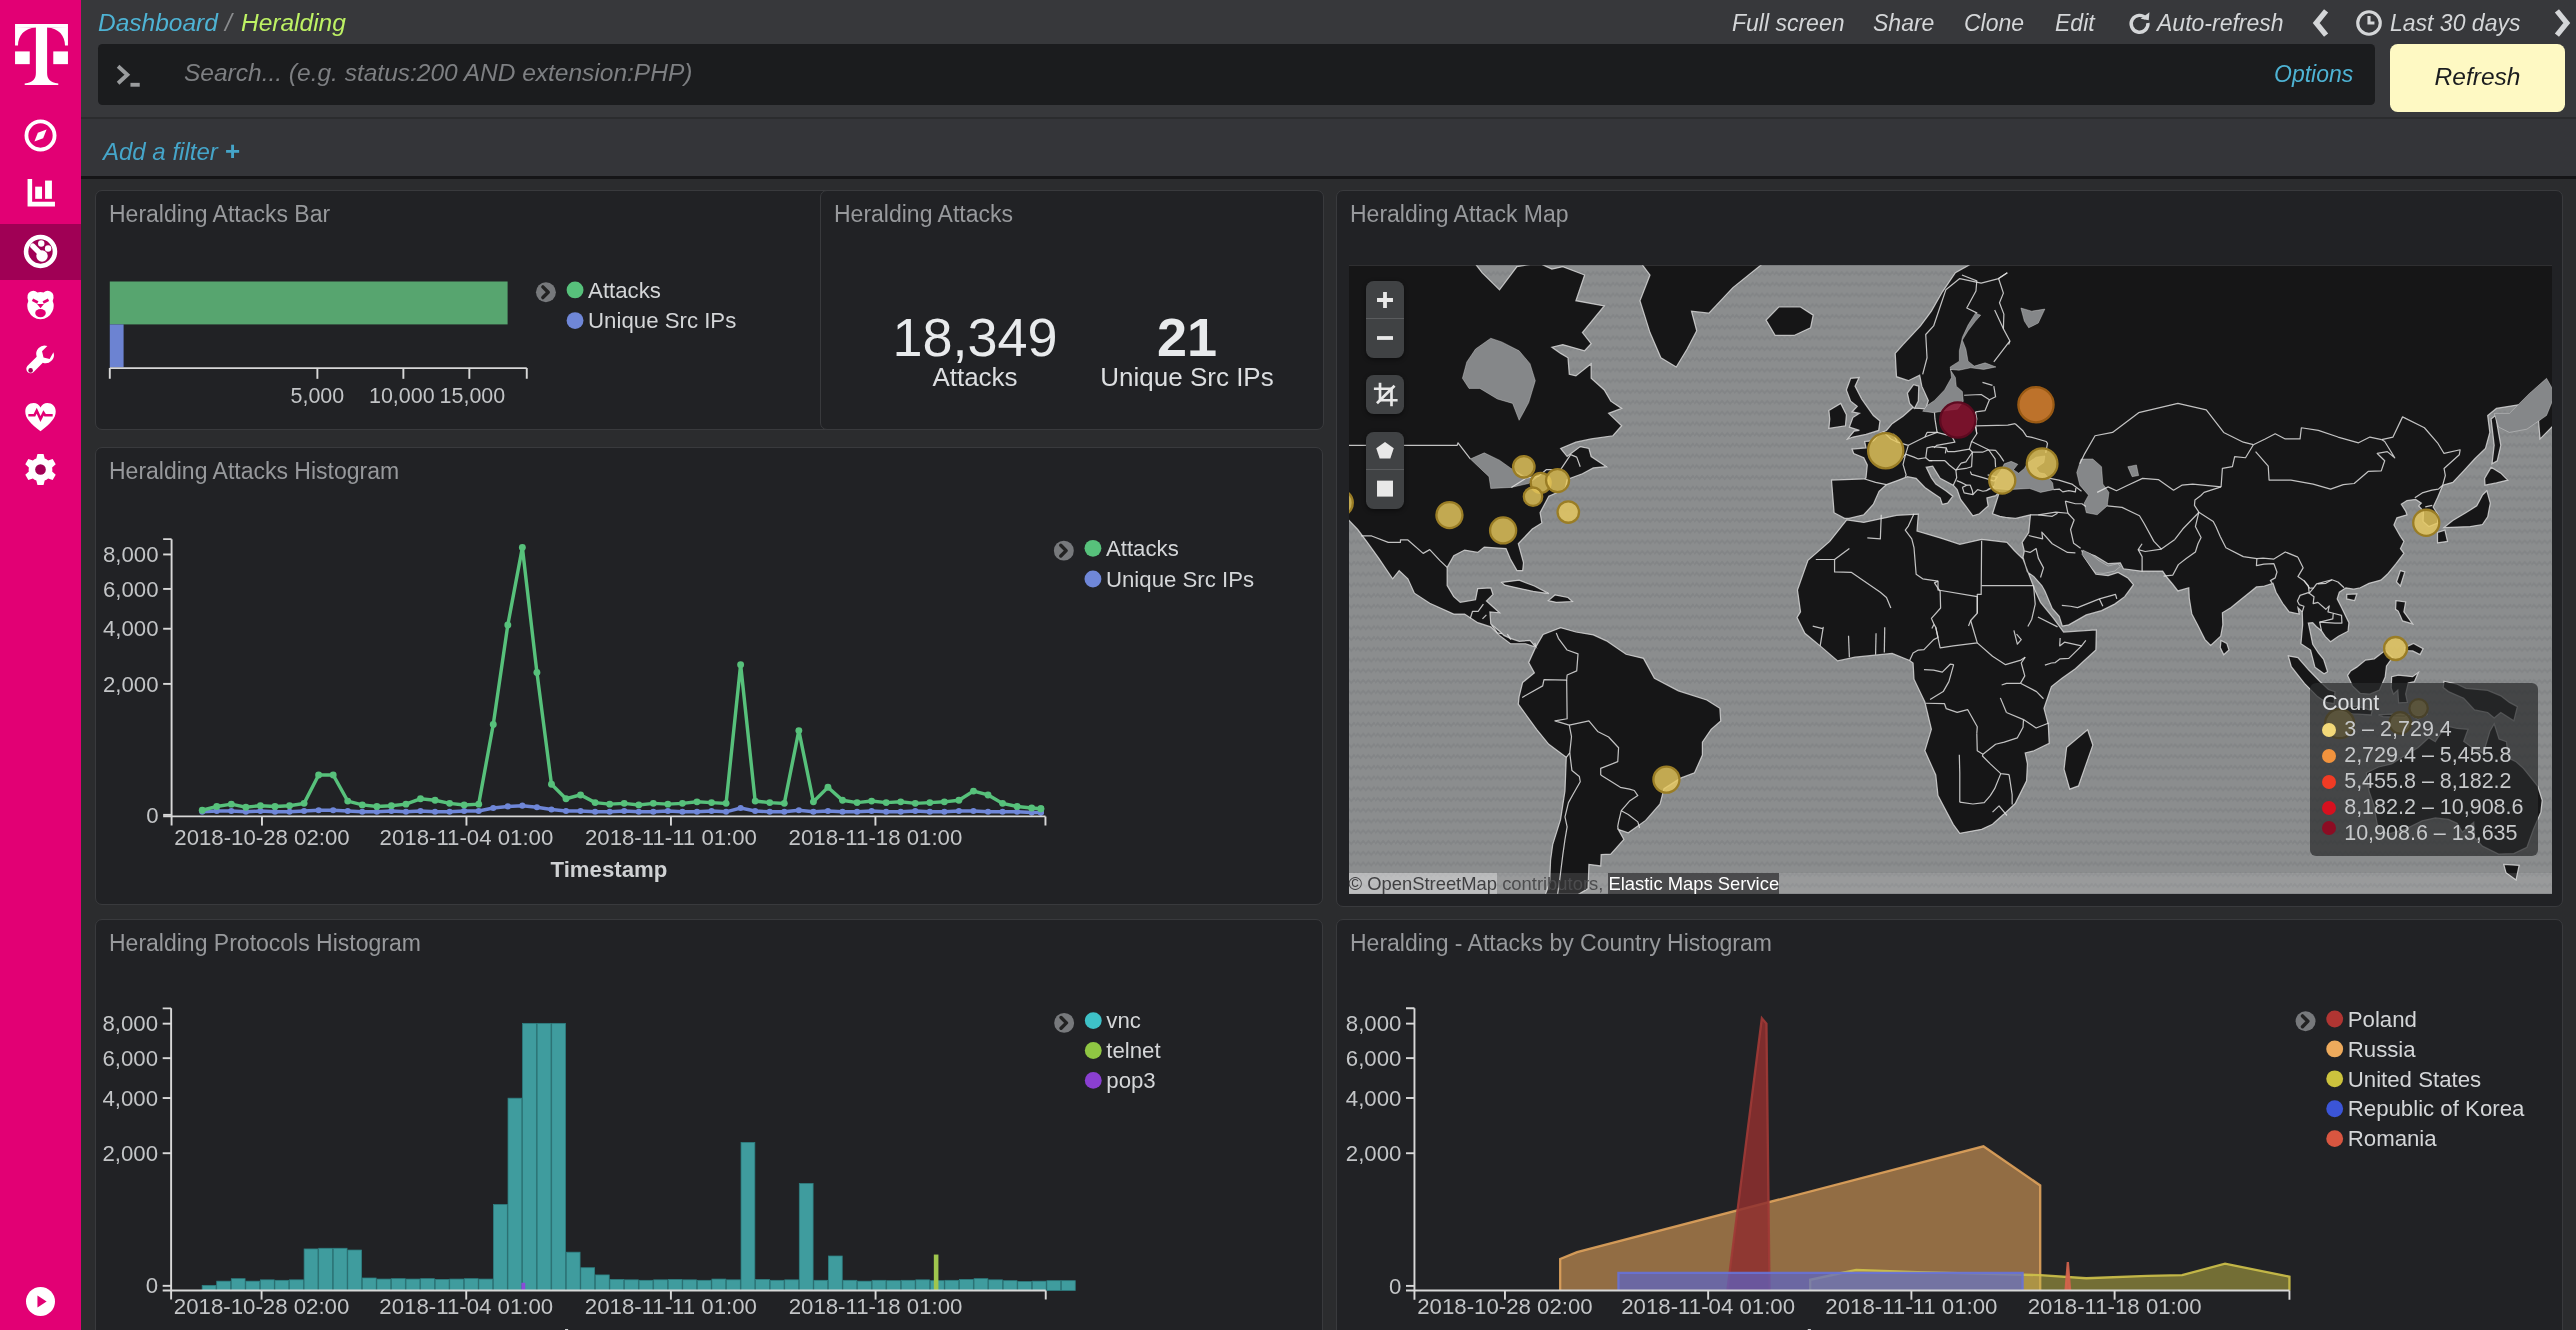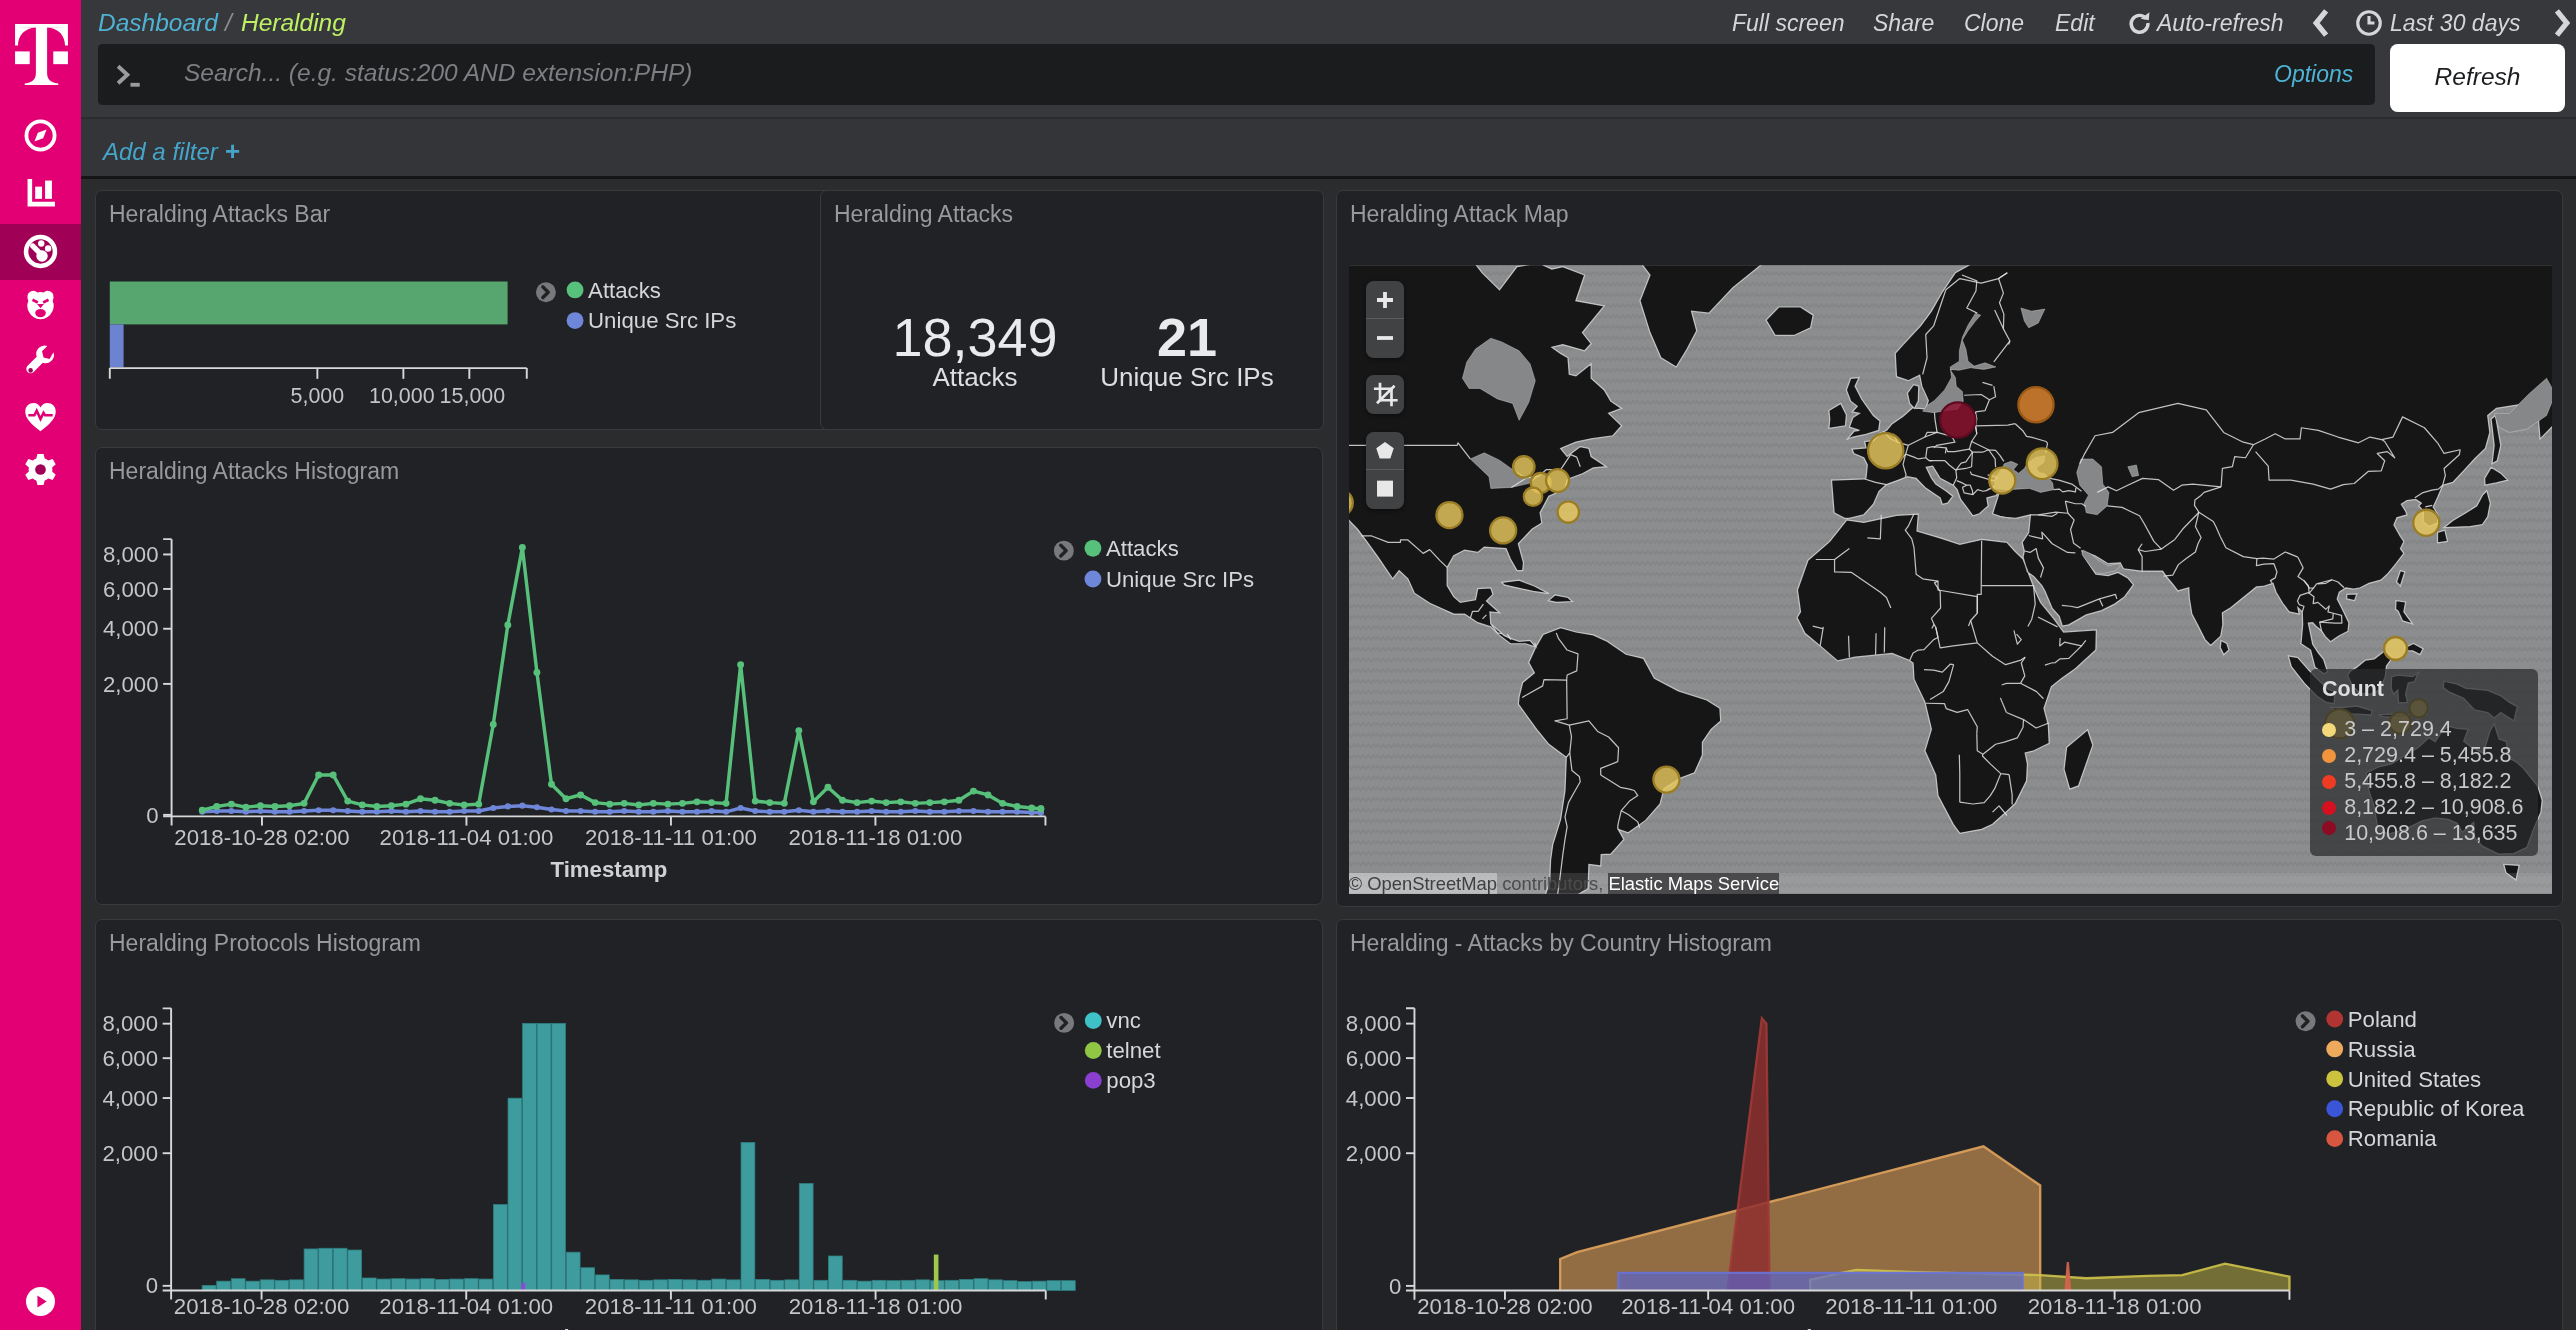--- a/index.html
+++ b/index.html
@@ -36,21 +36,21 @@
   </svg>
 
 <div class="abs" style="left:98px;top:44px;width:2277px;height:61px;background:#1b1c1e;border-radius:4.6px"></div>
 <div class="abs" style="left:115px;top:60px;width:34px;height:31px">
 <svg width="34" height="31" viewBox="0 0 44 40">
       <path d="M4 8 L16 19 L4 30" stroke="#9a9c9e" stroke-width="5" fill="none"></path>
       <path d="M20 32 h12" stroke="#9a9c9e" stroke-width="5"></path>
     </svg></div>
 <div class="abs" style="left:184px;top:59px;font-size:24.5px;color:#7d7f82">Search... (e.g. status:200 AND extension:PHP)</div>
 <div class="abs" style="left:2274px;top:61px;font-size:23px;color:#4eb3d4">Options</div>
-<div class="abs" style="left:2390px;top:44px;width:175px;height:68px;background:#ffffff;border-radius:7.7px;color:#1b1d1f;font-size:24.5px;text-align:center;line-height:66px">Refresh</div>
+<div class="abs" style="left:2390px;top:44px;width:175px;height:68px;background:#fef9c3;border-radius:7.7px;color:#1b1d1f;font-size:24.5px;text-align:center;line-height:66px">Refresh</div>
 
 <div class="abs" style="left:81px;top:117px;width:2495px;height:2.3px;background:#2b2c2e"></div>
 <div class="abs" style="left:81px;top:119px;width:2495px;height:57px;background:#343539"></div>
 <div class="abs" style="left:103px;top:136px;font-size:24px;color:#45a5c9">Add a filter <span style="font-weight:bold;font-size:26px">+</span></div>
 
 <div class="abs" style="left:0;top:0;width:81px;height:1331px;background:#e20074">
 <svg style="position:absolute;left:15.3px;top:24px" width="53" height="61" viewBox="0 0 68.5 79">
 <g fill="#fff">
 <rect x="0" y="0" width="68.5" height="4.6"></rect>
 <path d="M0 4 V28 H3.8 C3.8 15 12 5.5 27 4.5 Z"></path>
@@ -301,21 +301,21 @@
         </svg></div>
       <div style="position:absolute;left:17.6px;top:167px;width:38px;height:77px;background:#404244;border-radius:7.7px;box-shadow:0 1.5px 4.6px rgba(0,0,0,.4)">
 <div style="height:38px;border-bottom:0.8px solid #5a5c5e"><svg width="38" height="38" viewBox="0 0 49 50">
             <path d="M24.5 13 L36 21.5 L31.5 35 H17.5 L13 21.5 Z" fill="#e8e8e8"></path>
           </svg></div>
         <div><svg width="38" height="38" viewBox="0 0 49 50">
             <rect x="14" y="14" width="21" height="21" fill="#e8e8e8"></rect>
           </svg></div>
       </div>
 <div style="position:absolute;right:14px;bottom:38px;background:rgba(42,43,45,.72);border-radius:6.1px;padding:7.7px 14px 9.2px 12.3px;color:#c6c8ca;font-size:21.5px">
-<div style="font-weight:bold;color:#dcdee0;margin-bottom:15px">Count</div>
+<div style="font-weight:normal;color:#dcdee0;margin-bottom:1px">Count</div>
         <div style="display:flex;align-items:center;height:26px">
           <span style="width:14.6px;height:14.6px;border-radius:50%;background:#f3d979;margin-right:7.7px;flex:none"></span>
           <span>3 – 2,729.4</span>
         </div>
         <div style="display:flex;align-items:center;height:26px">
           <span style="width:14.6px;height:14.6px;border-radius:50%;background:#f2933d;margin-right:7.7px;flex:none"></span>
           <span>2,729.4 – 5,455.8</span>
         </div>
         <div style="display:flex;align-items:center;height:26px">
           <span style="width:14.6px;height:14.6px;border-radius:50%;background:#f03b24;margin-right:7.7px;flex:none"></span>

